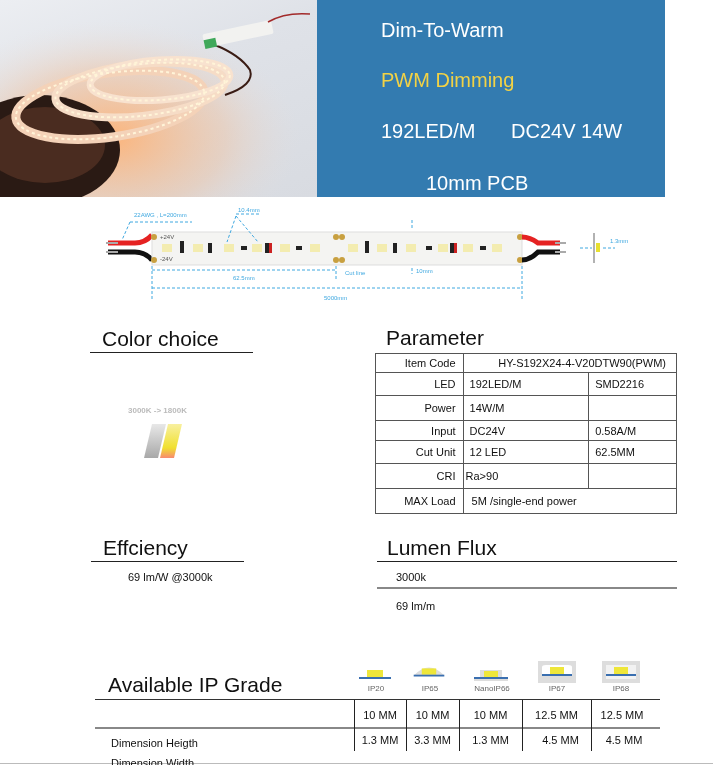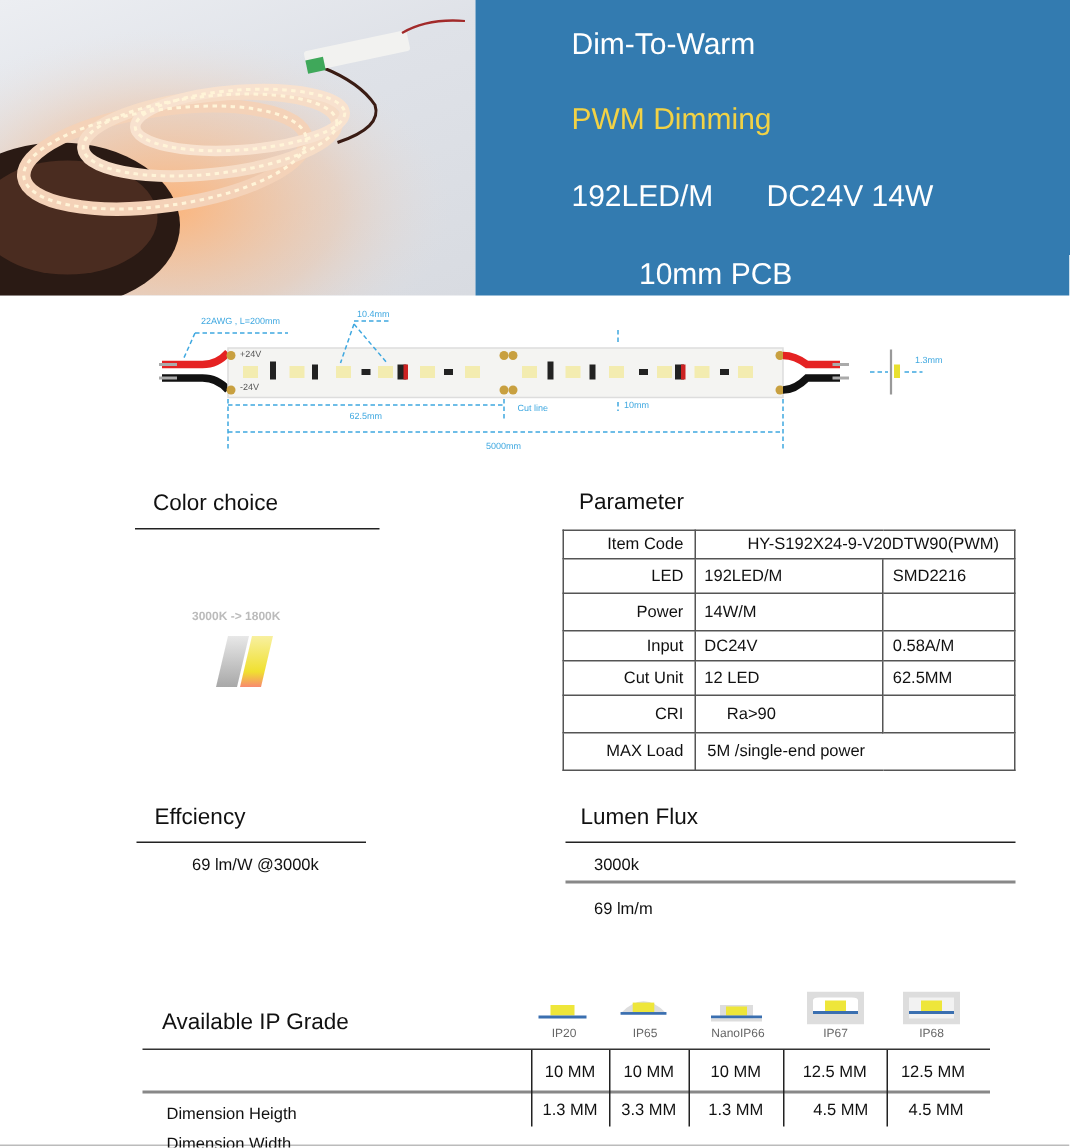--- a/index.html
+++ b/index.html
@@ -8,31 +8,31 @@
     font-family: "Liberation Sans", sans-serif; color: #1a1a1a;
   }
   .abs { position: absolute; }
 
   
   .hero-photo {
     left: 0; top: 0; width: 317px; height: 197px; overflow: hidden;
     background: linear-gradient(160deg, #eceef2 0%, #dfe2e8 40%, #d8dbe1 100%);
   }
   .hero-panel {
-    left: 317px; top: 0; width: 396px; height: 197px; background: #337bb0;
+    left: 317px; top: 0; width: 348px; height: 197px; background: #337bb0;
   }
   .hero-line { position: absolute; left: 64px; font-size: 20px; color: #ffffff; white-space: nowrap; }
   .hero-line.accent { color: #f2d245; }
 
   
   .diagram { left: 100px; top: 200px; width: 540px; height: 110px; }
   .dim-text { font-size: 6px; color: #3fa8e0; position: absolute; white-space: nowrap; }
 
   
-  .section-title { font-size: 15px; color: #111; white-space: nowrap; }
+  .section-title { font-size: 21px; color: #111; white-space: nowrap; }
   .rule { height: 1px; background: #222; }
 
   
   table.param { border-collapse: collapse; font-size: 11px; color: #111; }
   table.param td { border: 1px solid #555; height: 23px; padding: 0 6px; white-space: nowrap; }
   table.param td.k { text-align: right; width: 88px; padding-right: 7px; }
   table.param td.v1 { width: 126px; }
   table.param td.v2 { width: 88px; }
   table.param tr.tall td { height: 25px; }
 
@@ -181,21 +181,21 @@
   </defs>
   <polygon points="12,0 26,0 18,34 4,34" fill="url(#gy)"></polygon>
   <polygon points="28,0 42,0 34,34 20,34" fill="url(#yl)"></polygon>
 </svg>
 
 <div class="abs section-title" style="left:386px; top:326px;">Parameter</div>
 <table class="abs param" style="left:375px; top:353px; width:302px;">
   <tbody>
       <tr>
     <td class="k" style="height:19px;">Item Code</td>
-    <td colspan="2" style="text-align:right; padding-right:10px; height:19px;">HY-S192X24-9-V20DTW90(PWM)</td>
+    <td colspan="2" style="text-align:right; padding-right:10px; height:19px;">HY-S192X24-4-V20DTW90(PWM)</td>
   </tr>
   <tr>
     <td class="k">LED</td>
     <td class="v1">192LED/M</td>
     <td class="v2" style="border-left:none;">SMD2216</td>
   </tr>
   <tr class="tall">
     <td class="k">Power</td>
     <td class="v1">14W/M</td>
     <td class="v2" style="border-left:none;"></td>
@@ -205,21 +205,21 @@
     <td class="v1" style="height:20px;">DC24V</td>
     <td class="v2" style="border-left:none; height:20px;">0.58A/M</td>
   </tr>
   <tr>
     <td class="k">Cut Unit</td>
     <td class="v1">12 LED</td>
     <td class="v2" style="border-left:none;">62.5MM</td>
   </tr>
   <tr class="tall">
     <td class="k">CRI</td>
-    <td class="v1" style="padding-left:21px;">Ra&gt;90</td>
+    <td class="v1" style="padding-left:2px;">Ra&gt;90</td>
     <td class="v2" style="border-left:none;"></td>
   </tr>
   <tr class="tall">
     <td class="k">MAX Load</td>
     <td colspan="2" style="padding-left:8px;">5M /single-end power</td>
   </tr>
 </tbody>
   </table>
 
 <div class="abs section-title" style="left:103px; top:536px;">Effciency</div>

